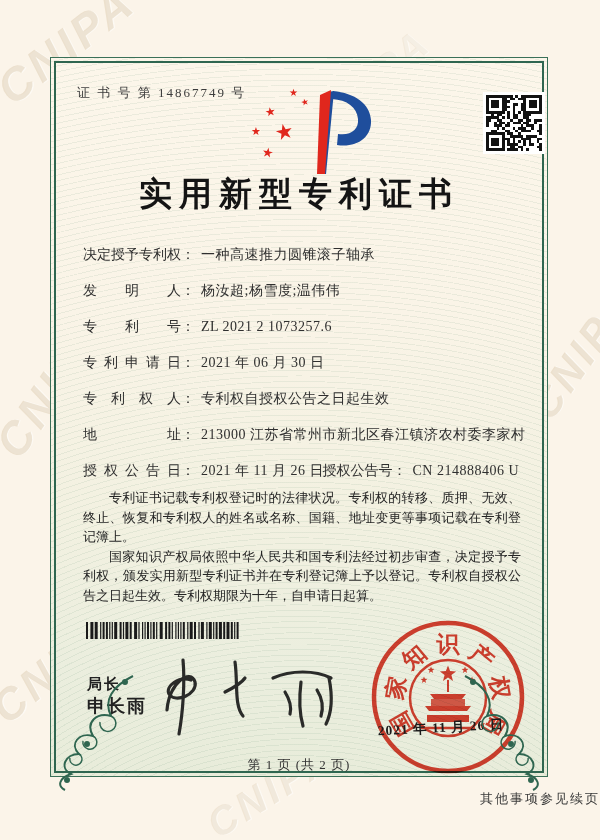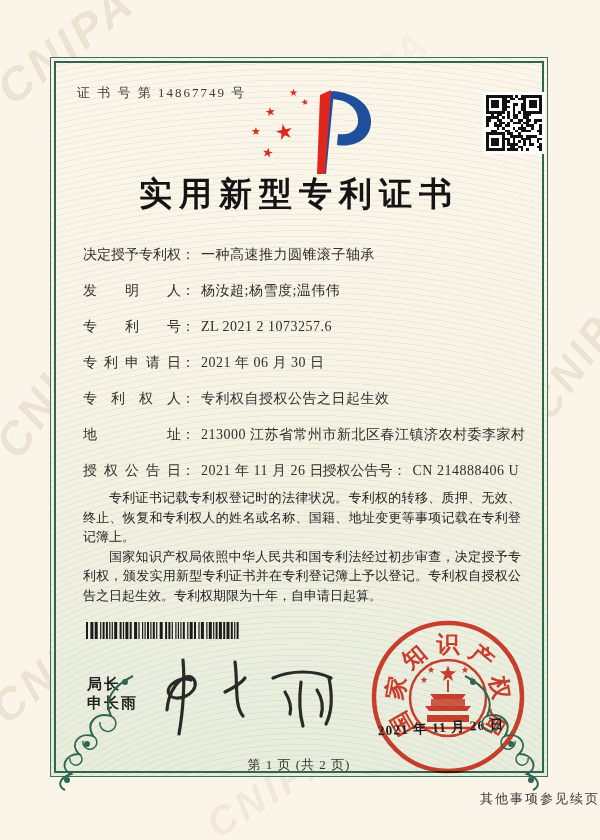--- a/index.html
+++ b/index.html
@@ -50,21 +50,21 @@
   #paras{position:absolute;left:32px;top:430px;width:438px;font-size:13px;line-height:19.5px;
          text-align:justify;color:#242424;}
   #paras p{margin:0;text-indent:2em;}
 
   
   #barcode-box{position:absolute;left:34px;top:564px;width:158px;height:18px;}
 
   
   .signer-title{position:absolute;left:36px;top:606px;font-size:15px;font-weight:bold;
         font-family:"Liberation Sans","DejaVu Sans",sans-serif;color:#222;letter-spacing:2px;margin-top:11px;}
-  .signer-name{position:absolute;left:36px;top:636px;font-size:15px;font-weight:bold;
+  .signer-name{position:absolute;left:36px;top:636px;font-size:18px;font-weight:bold;
         font-family:"Liberation Sans","DejaVu Sans",sans-serif;color:#222;letter-spacing:2px;}
   #signature-box{position:absolute;left:88px;top:590px;width:212px;height:98px;}
 
   
   #seal-box{position:absolute;left:318px;top:560px;width:158px;height:158px;mix-blend-mode:multiply;}
   .seal-date{position:absolute;left:300px;top:661px;width:180px;text-align:center;
         font-size:13.5px;font-weight:bold;color:#1c1c1c;transform:rotate(-3deg);letter-spacing:1px;z-index:3;}
 
   .page-footer{position:absolute;left:0;top:698px;width:100%;text-align:center;font-size:13px;color:#333;letter-spacing:1px;}
 

